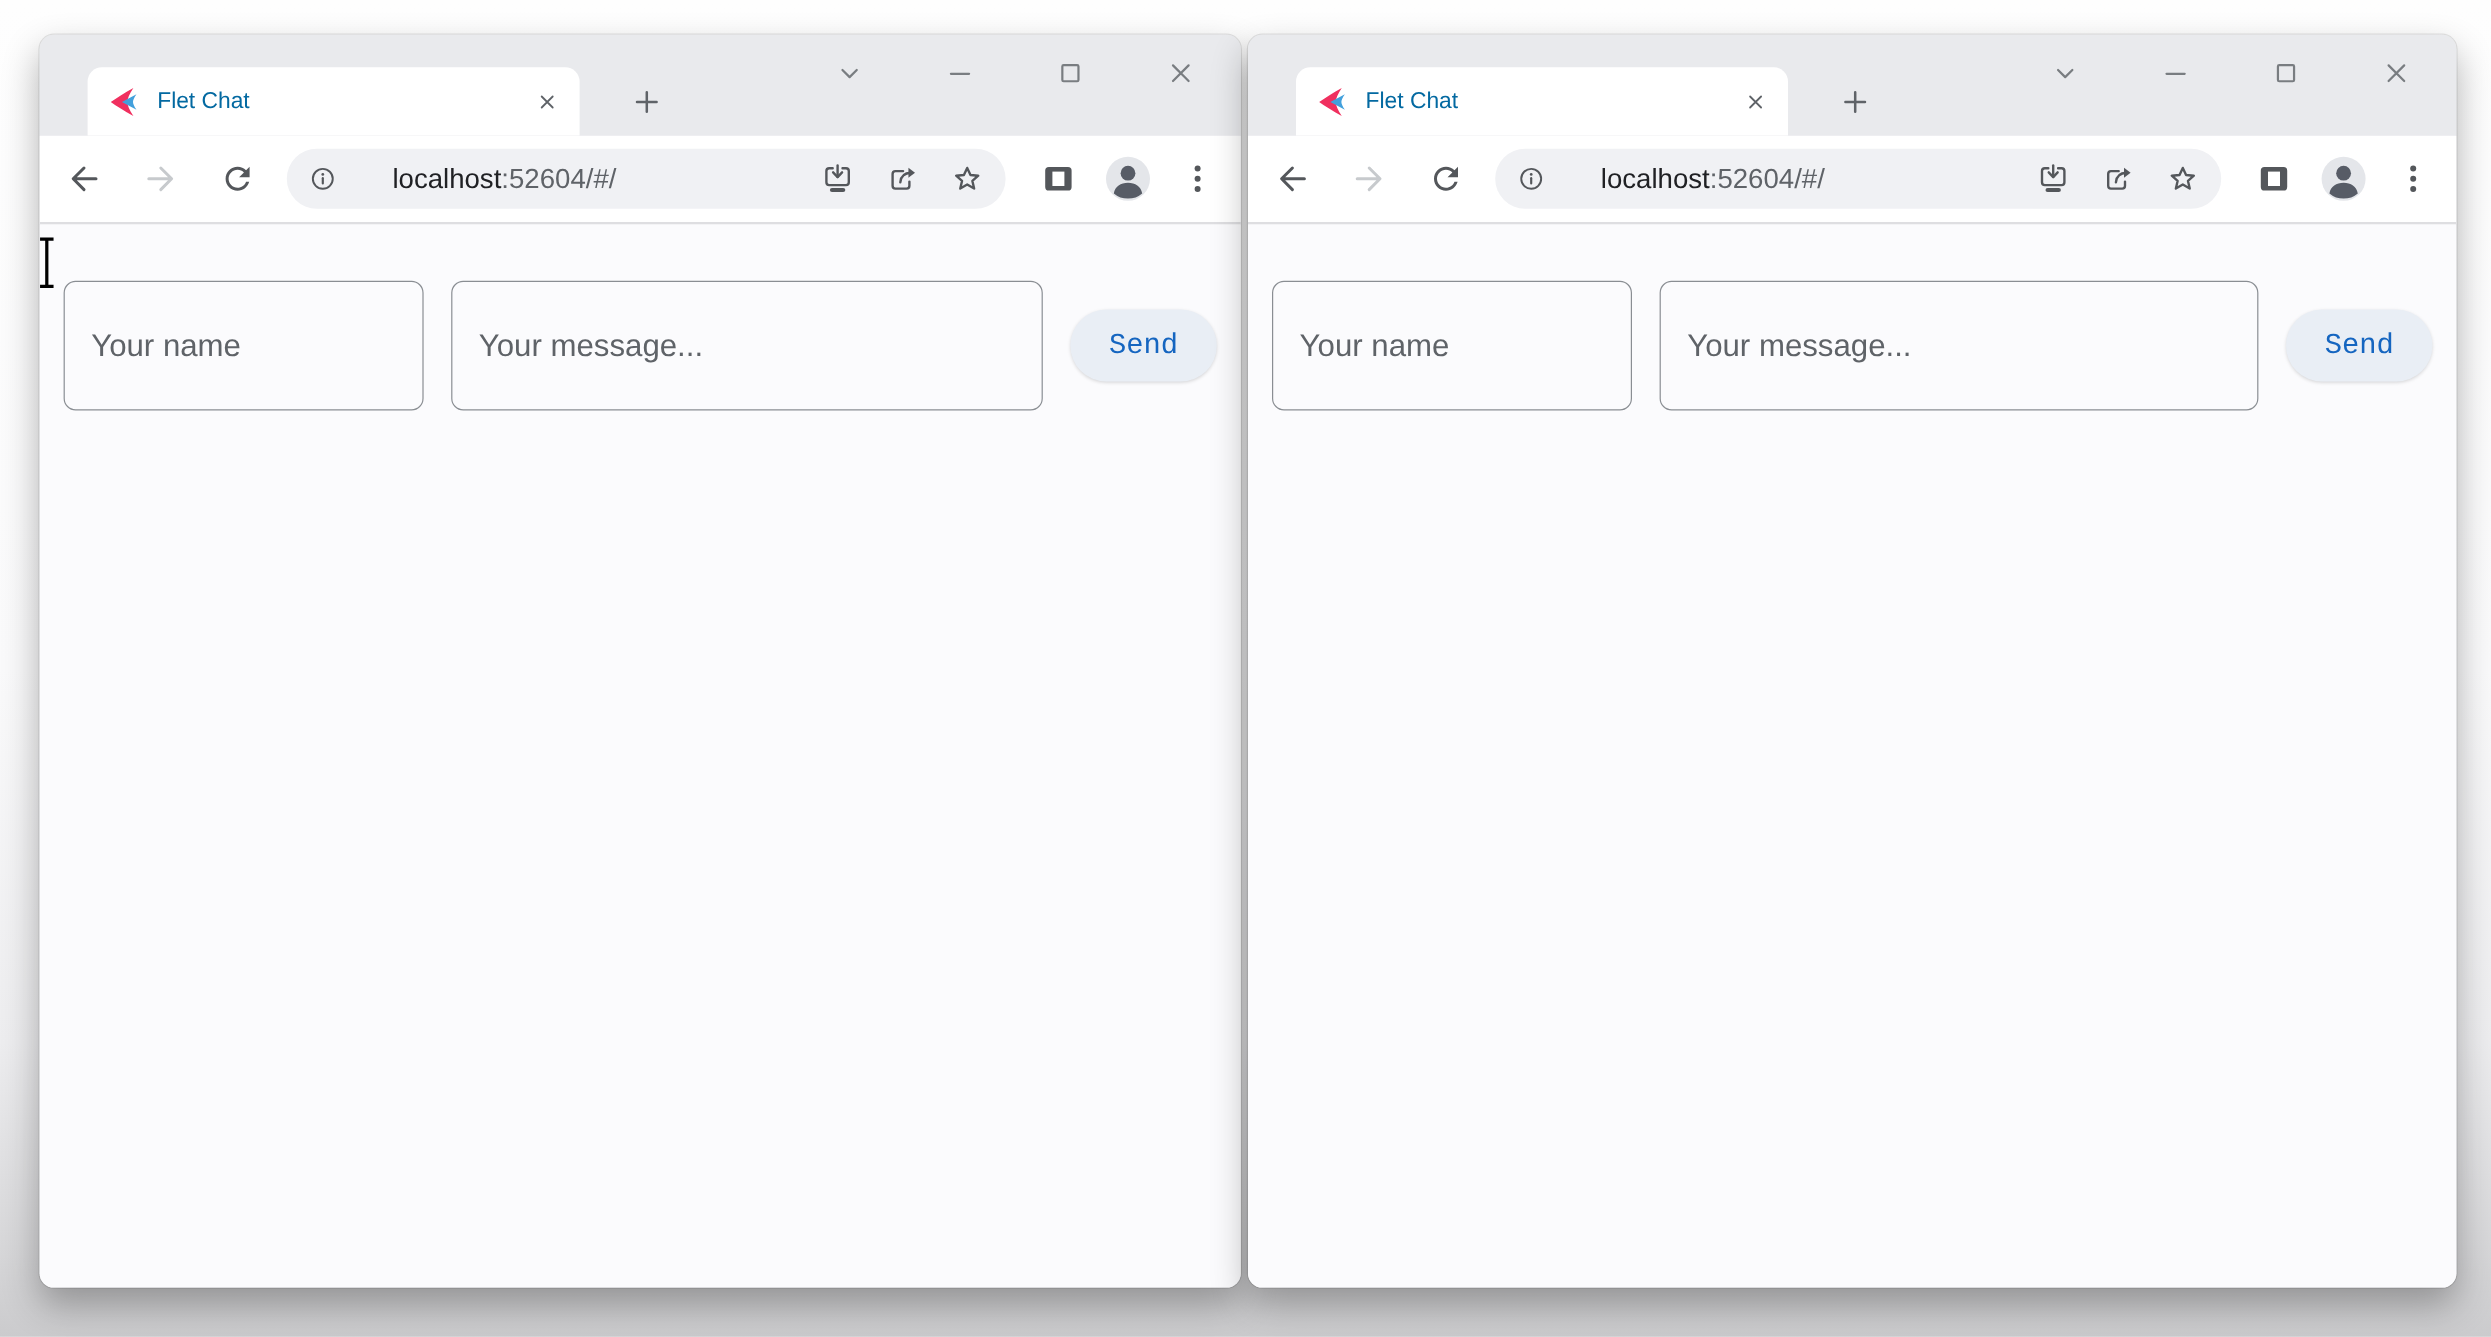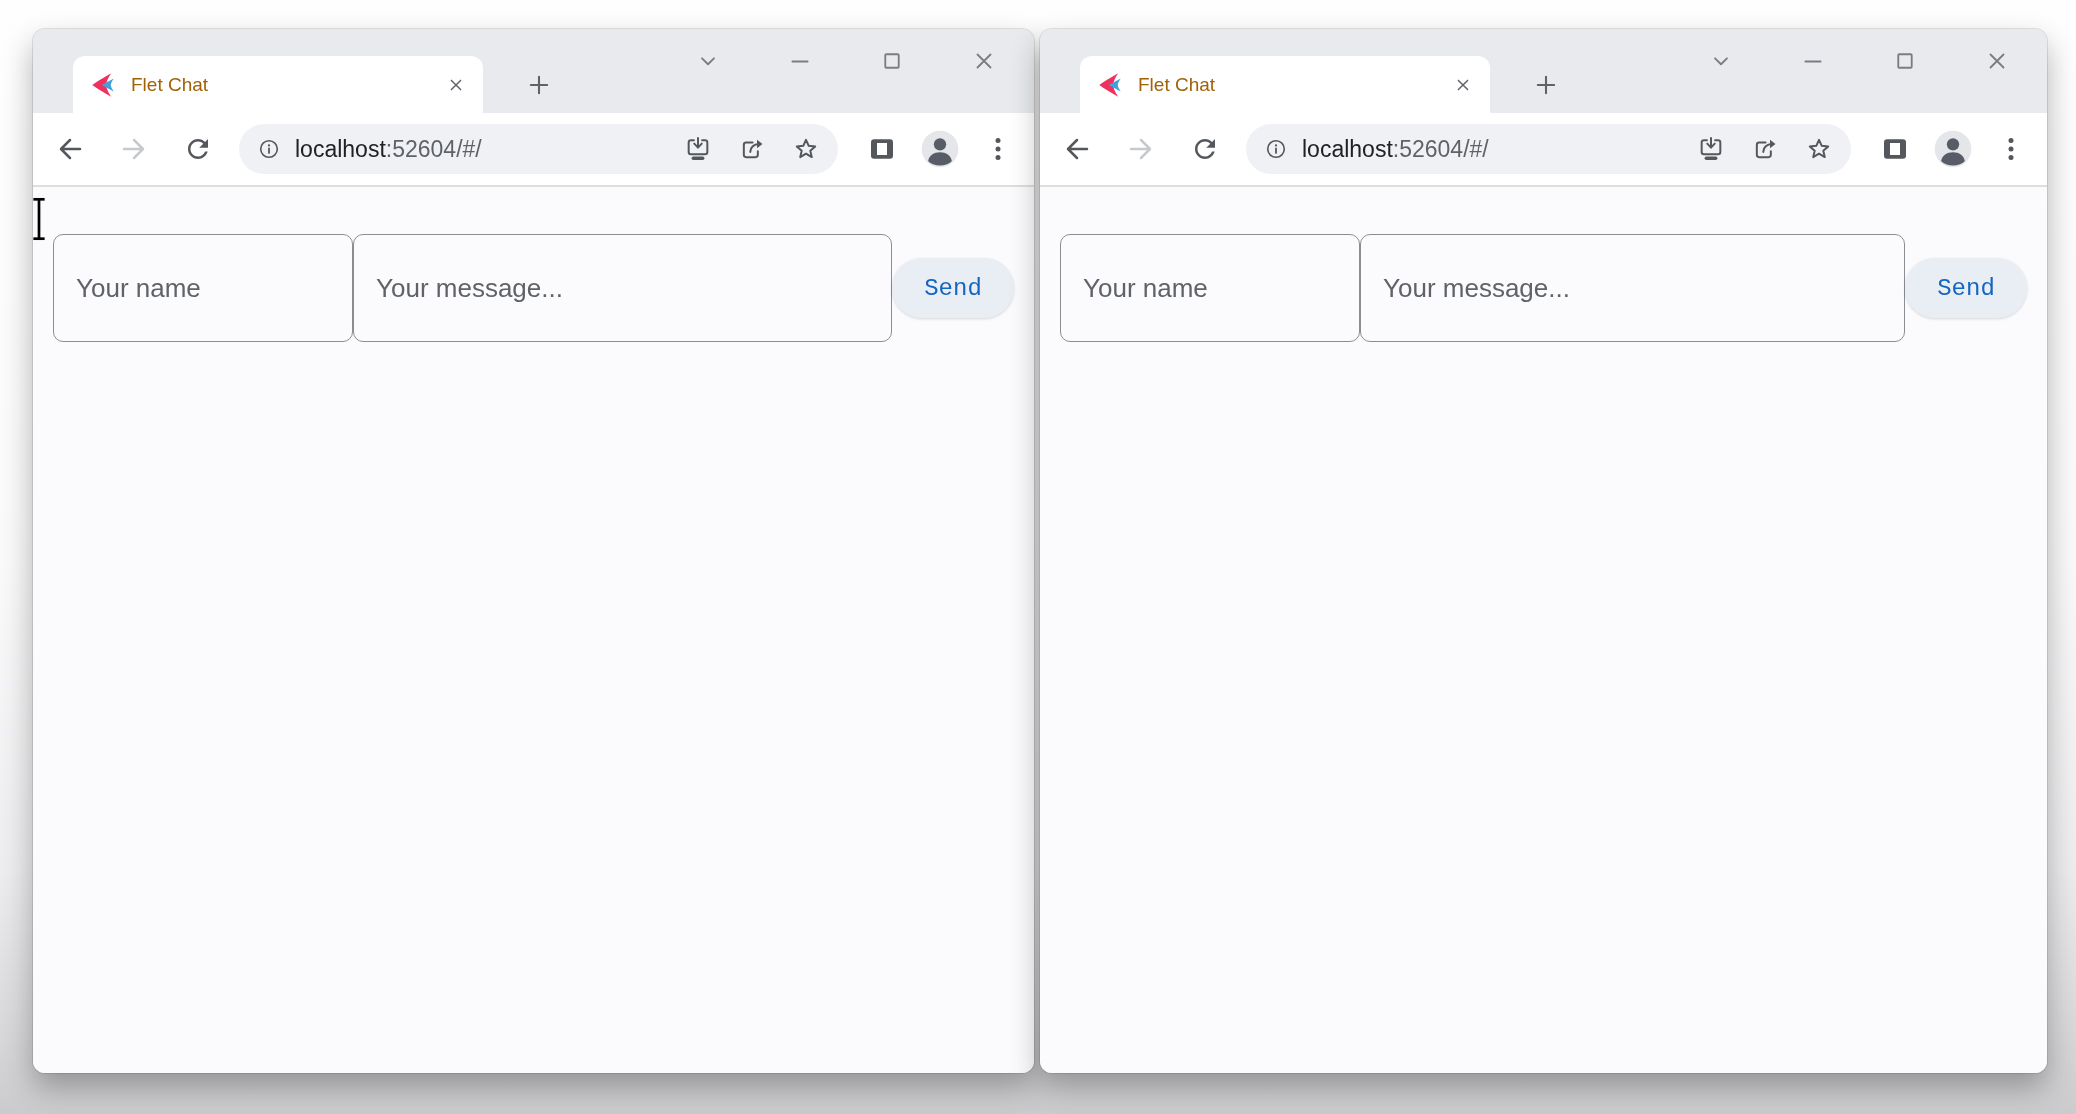--- a/index.html
+++ b/index.html
@@ -12,49 +12,49 @@
     box-shadow:0 0 0 1px rgba(0,0,0,0.10),0 14px 30px rgba(0,0,0,0.30);
     display:flex;flex-direction:column;}
   #win0{left:33px;width:1001px;}
   #win1{left:1040px;width:1007px;}
 
   
   .tabstrip{position:relative;height:84px;flex:none;border-radius:12px 12px 0 0;background:#E9EAED;}
   .tab{position:absolute;left:40px;top:27px;width:410px;height:57px;background:#FFFFFF;
     border-radius:12px 12px 0 0;display:flex;align-items:center;padding:0 10px 0 18px;box-sizing:border-box;}
   .favicon{width:26px;height:26px;flex:none;}
-  .tab-title{margin-left:14px;font-size:19px;color:#a16207;flex:1;white-space:nowrap;overflow:hidden;}
+  .tab-title{margin-left:14px;font-size:19px;color:#0369a1;flex:1;white-space:nowrap;overflow:hidden;}
   .iconbtn{display:flex;align-items:center;justify-content:center;cursor:pointer;background:none;border:none;padding:0;}
   .tab-close{width:34px;height:34px;border-radius:50%;flex:none;}
   .tab-close svg{width:20px;height:20px;}
   .newtab{position:absolute;left:482px;top:32px;width:48px;height:48px;}
   .newtab svg{width:28px;height:28px;}
   .winctrls{position:absolute;top:8px;right:4px;display:flex;}
   .wbtn{width:92px;height:48px;}
   .wbtn svg{width:26px;height:26px;}
 
   
   .toolbar{height:72px;background:#FFFFFF;display:flex;align-items:center;padding:0 14px;flex:none;
     border-bottom:2px solid #DEDEE1;}
   .navbtn{width:46px;height:46px;border-radius:50%;flex:none;margin-right:18px;}
   .navbtn svg{width:30px;height:30px;display:block;}
   .omnibox{flex:1;height:50px;background:#F0F1F4;border-radius:25px;display:flex;align-items:center;
-    padding:0 18px 0 18px;margin:0 8px 0 0;min-width:0;}
+    padding:0 18px 0 18px;margin:0 8px 0 0;min-width:0;gap:32px;}
   .info-icon svg{width:24px;height:24px;display:block;}
   .url{margin-left:14px;font-size:23px;color:#202124;white-space:nowrap;}
   .url .muted{color:#5F6368;}
   .omni-actions{margin-left:auto;display:flex;align-items:center;gap:26px;}
   .omni-actions svg{width:28px;height:28px;display:block;}
   .ribtn{width:44px;height:44px;margin-left:14px;flex:none;}
   .ribtn svg{width:30px;height:30px;display:block;}
   .avatar-btn svg{width:40px;height:40px;}
 
   
   .content{flex:1;background:#FBFBFD;border-radius:0 0 12px 12px;position:relative;overflow:hidden;}
-  .form-row{display:flex;align-items:center;margin:47px 20px 0 20px;height:108px;}
+  .form-row{display:flex;align-items:center;gap:23px;margin:47px 20px 0 20px;height:108px;}
   .tf{height:108px;box-sizing:border-box;border:1.5px solid #8A8E93;border-radius:10px;background:transparent;
     padding:0 22px;font-size:26px;font-family:"Liberation Sans",sans-serif;color:#1F1F1F;outline:none;min-width:0;}
   .tf::placeholder{color:#5F6368;opacity:1;}
   .tf-name{width:300px;flex:none;}
   .tf-msg{flex:1;}
   .send-btn{width:122px;height:60px;flex:none;border:none;border-radius:30px;background:#E9EEF5;color:#1565C0;
     font-size:24px;font-family:Liberation Mono, monospace;box-shadow:0 1px 3px rgba(0,0,0,0.15);
     display:flex;align-items:center;justify-content:center;cursor:pointer;}
 
   .cursor-ibeam{position:absolute;left:30px;top:196px;z-index:30;}

